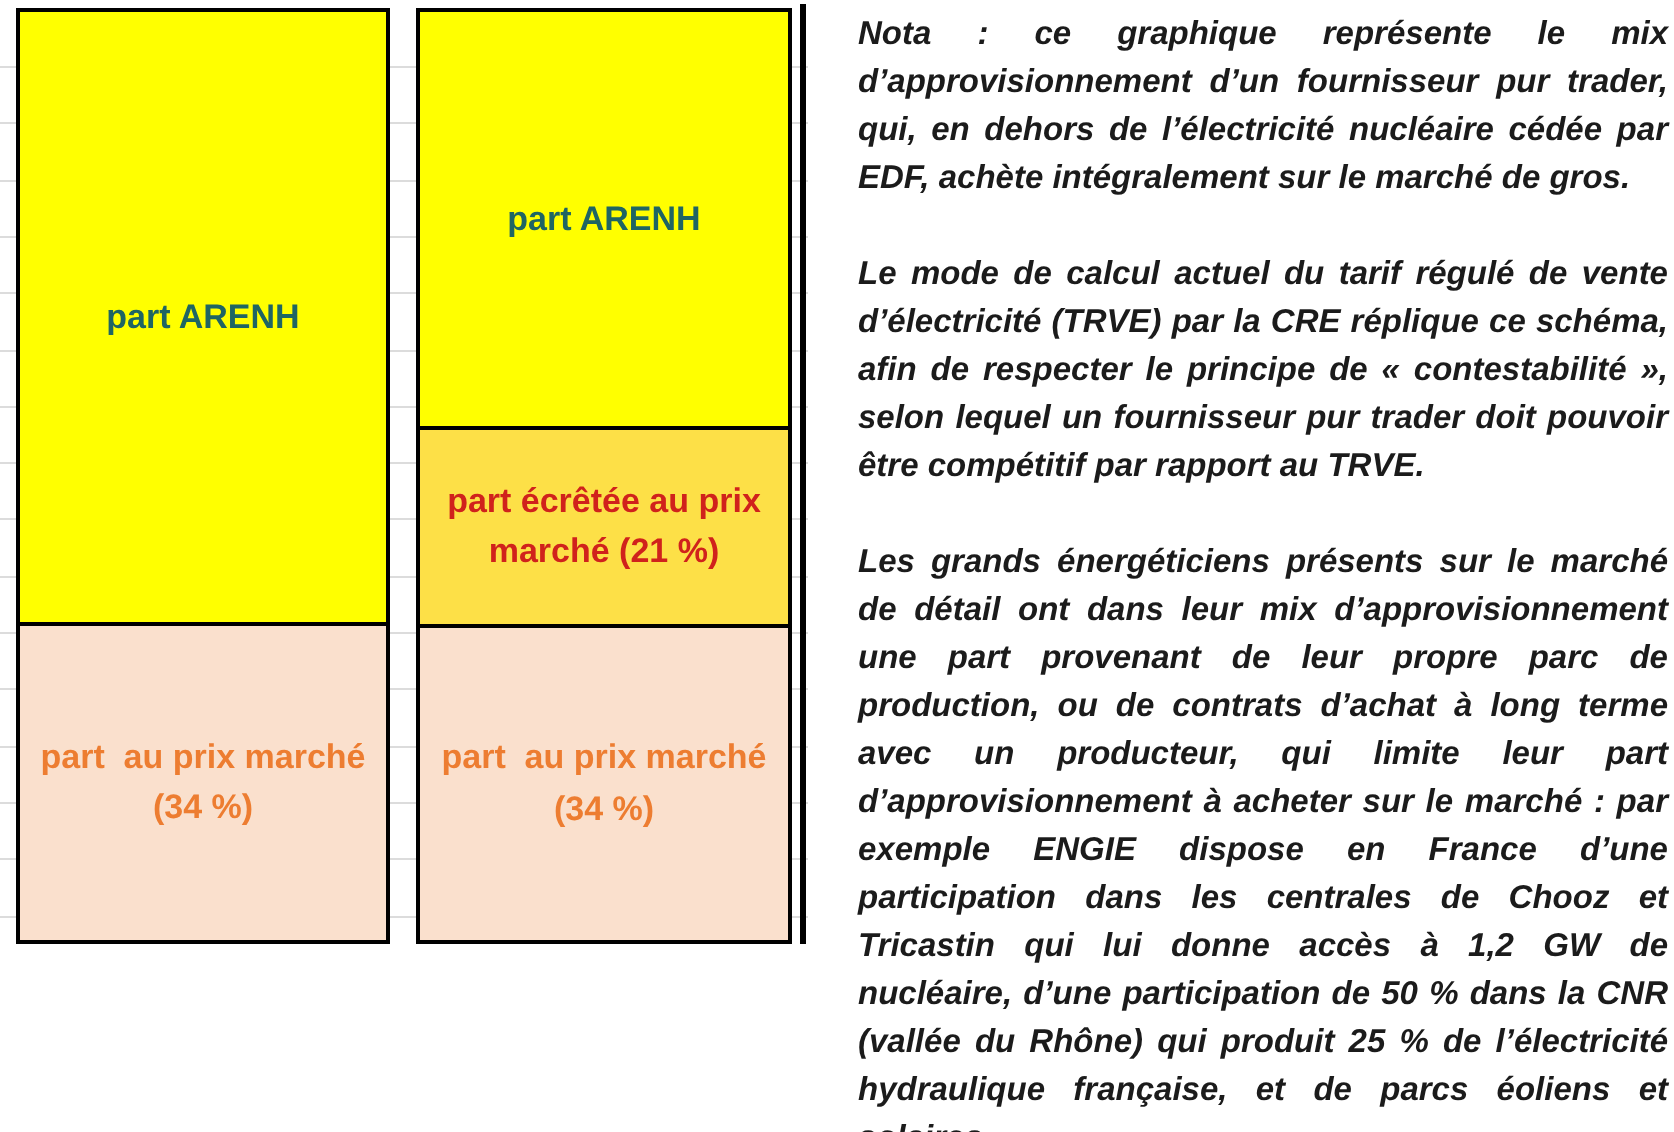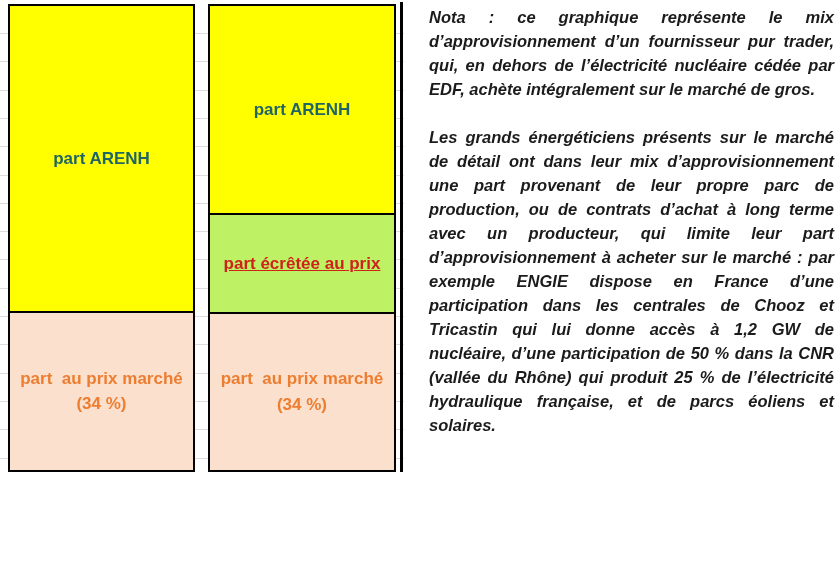--- a/index.html
+++ b/index.html
@@ -114,34 +114,36 @@
         </div>
       </div>
     </div>
 
     <div class="bar bar-right">
       <div class="segment" style="flex-grow: 45; background-color: rgb(255, 255, 0); color: rgb(31, 101, 99);">
         <div class="seg-label">
           <span>part ARENH</span>
         </div>
       </div>
-      <div class="segment" style="flex-grow: 21; background-color: #bef264; color: rgb(208, 34, 28); text-decoration: underline;">
+      <div class="segment" style="flex-grow: 21; background-color: #fde047; color: rgb(208, 34, 28);">
         <div class="seg-label">
           <span>part écrêtée au prix</span>
+          <span>marché (21&nbsp;%)</span>
         </div>
       </div>
       <div class="segment" style="flex-grow: 34; background-color: rgb(250, 224, 205); color: rgb(237, 125, 49);">
         <div class="seg-label">
           <span>part&nbsp; au prix marché</span>
           <span>(34&nbsp;%)</span>
         </div>
       </div>
     </div>
 
     <div class="chart-divider"></div>
   </div>
 
   <div class="nota-area">
     <p>Nota&nbsp;: ce graphique représente le mix d’approvisionnement d’un fournisseur pur trader, qui, en dehors de l’électricité nucléaire cédée par EDF, achète intégralement sur le marché de gros.</p>
+    <p>Le mode de calcul actuel du tarif régulé de vente d’électricité (TRVE) par la CRE réplique ce schéma, afin de respecter le principe de «&nbsp;contestabilité&nbsp;», selon lequel un fournisseur pur trader doit pouvoir être compétitif par rapport au TRVE.</p>
     <p>Les grands énergéticiens présents sur le marché de détail ont dans leur mix d’approvisionnement une part provenant de leur propre parc de production, ou de contrats d’achat à long terme avec un producteur, qui limite leur part d’approvisionnement à acheter sur le marché&nbsp;: par exemple ENGIE dispose en France d’une participation dans les centrales de Chooz et Tricastin qui lui donne accès à 1,2&nbsp;GW de nucléaire, d’une participation de 50&nbsp;% dans la CNR (vallée du Rhône) qui produit 25&nbsp;% de l’électricité hydraulique française, et de parcs éoliens et solaires.</p>
   </div>
 
 </div>
 
 </body></html>

